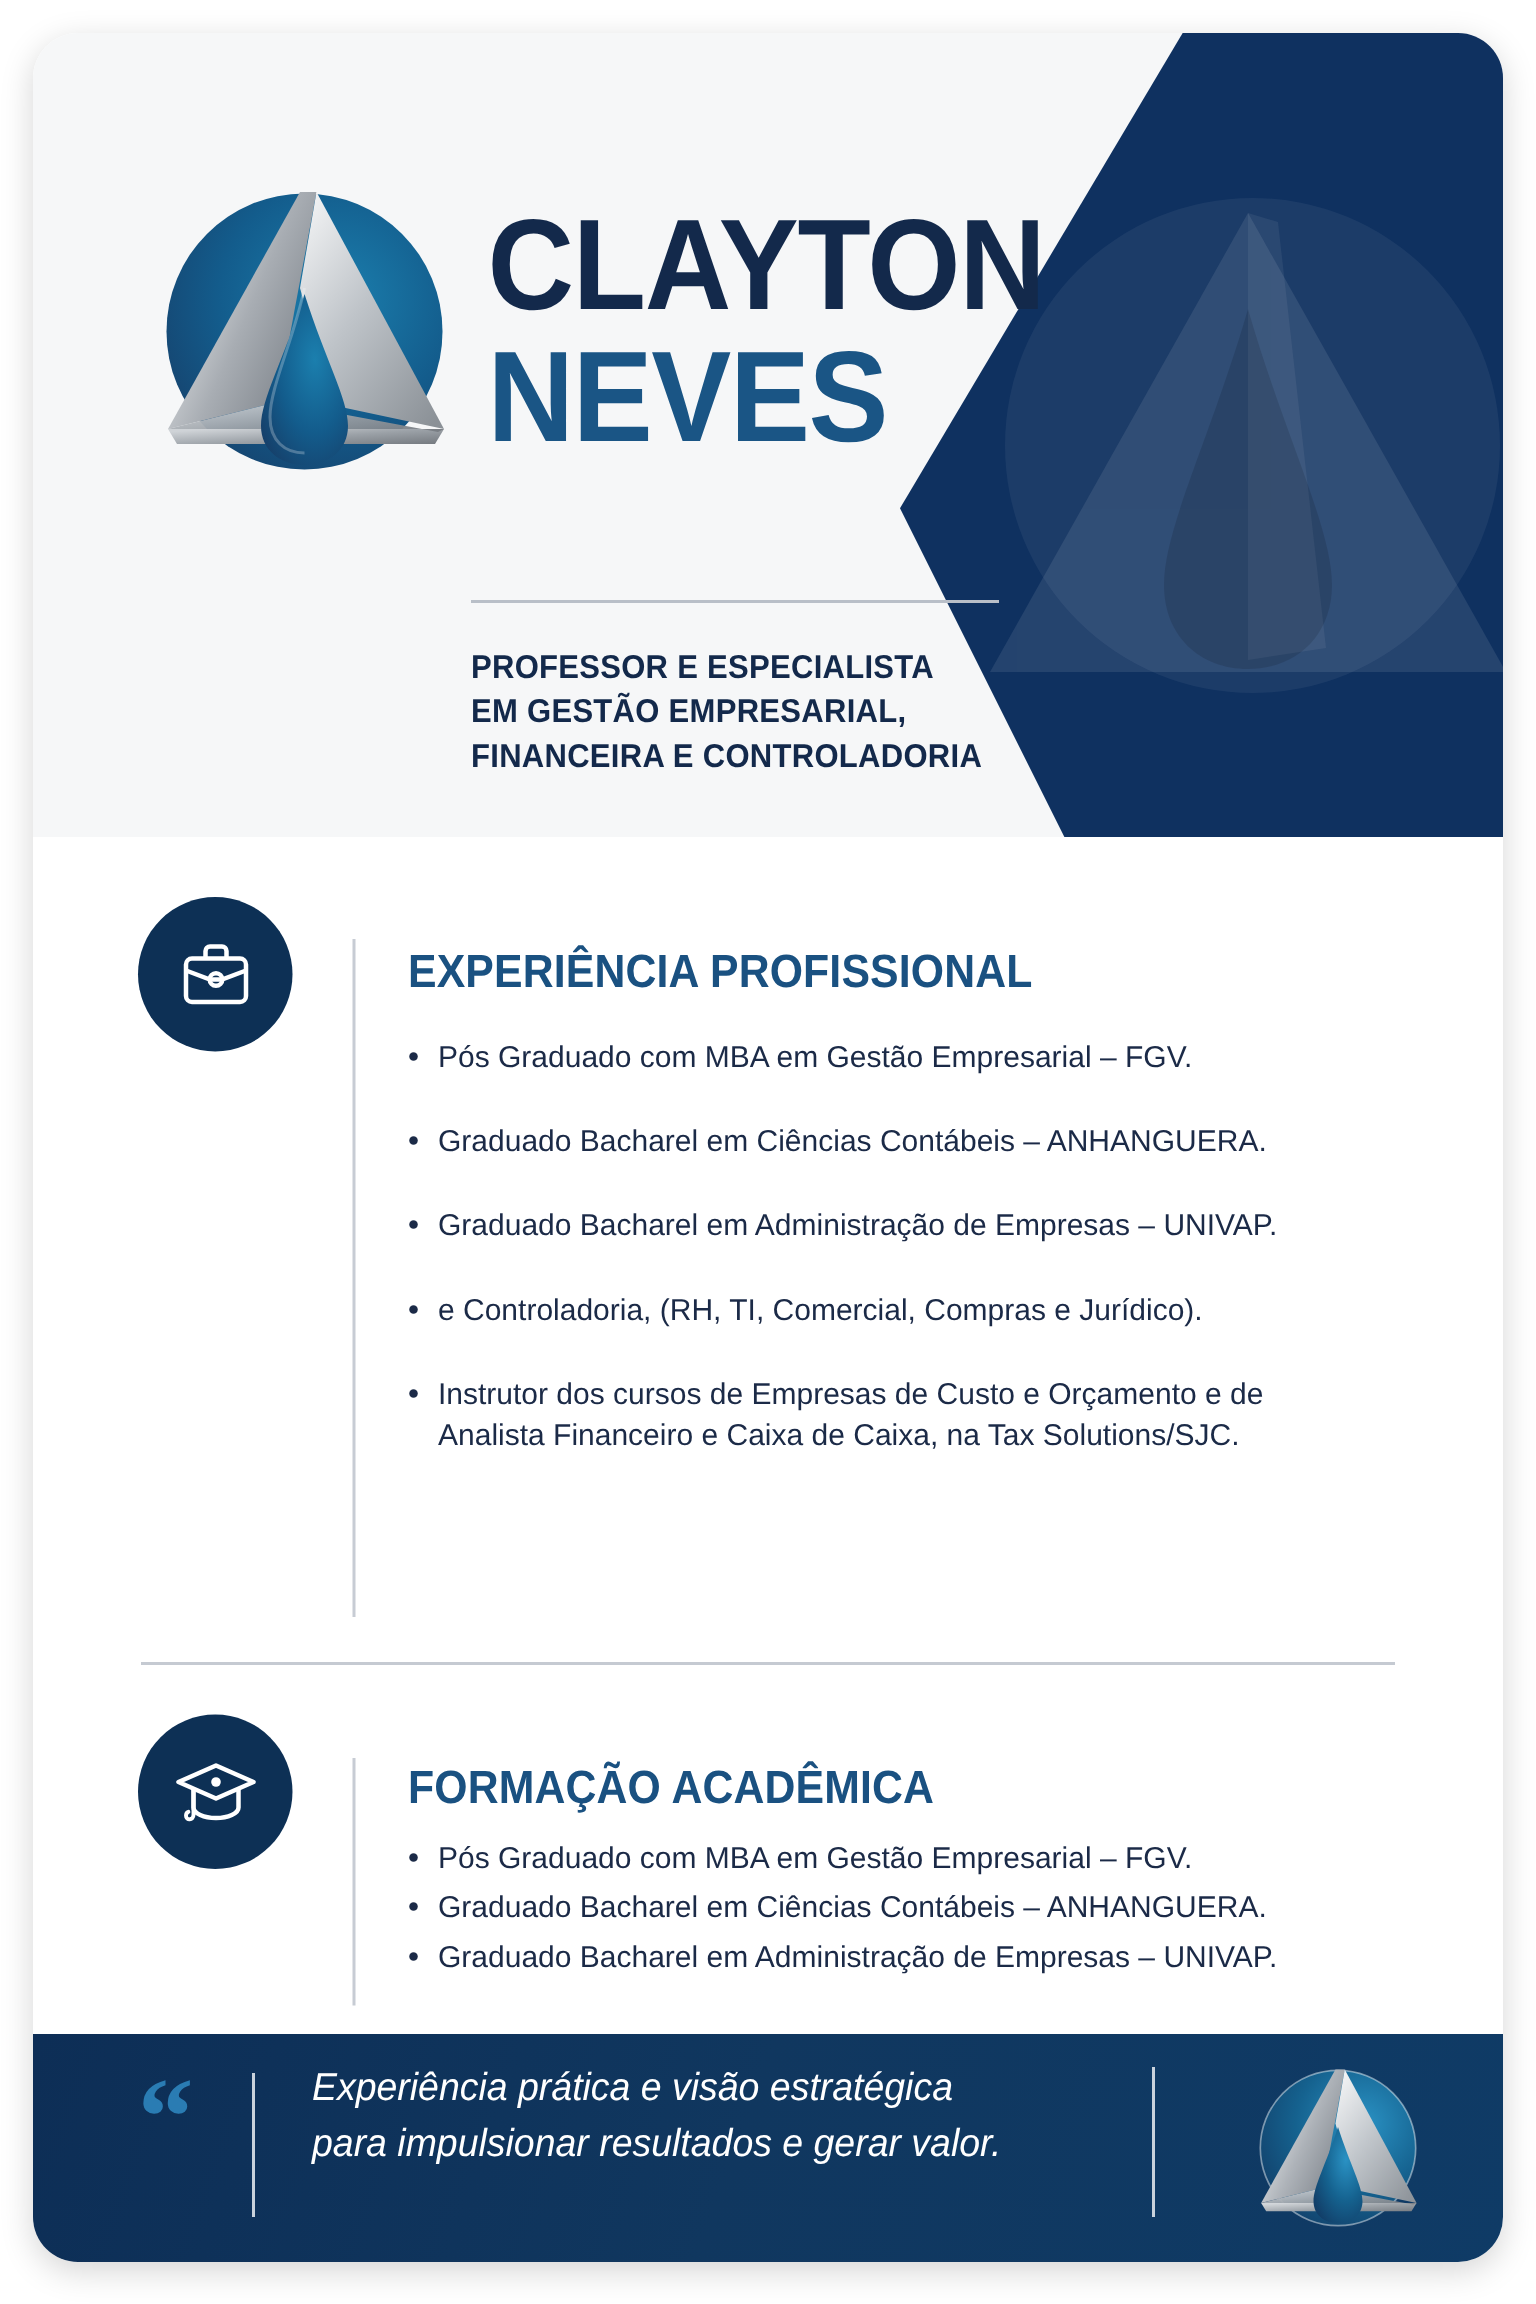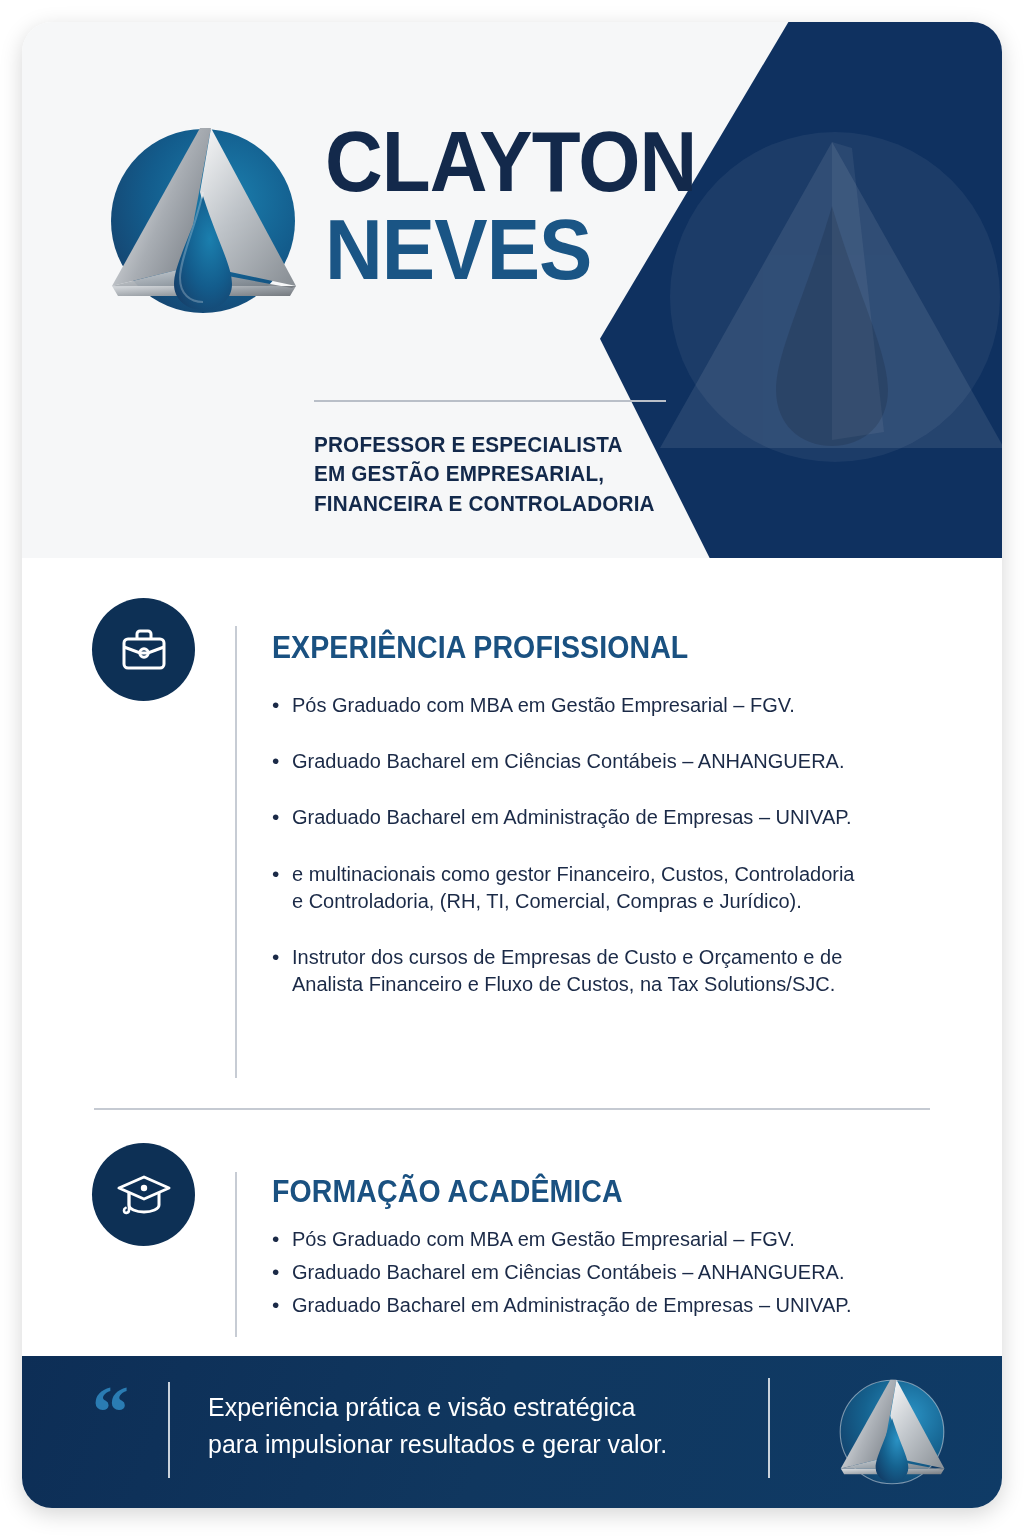--- a/index.html
+++ b/index.html
@@ -41,21 +41,21 @@
     background:rgba(255,255,255,.055);
   }
   .hex-mark{
     position:absolute;left:52px;top:88px;width:360px;height:400px;
     opacity:.9;
   }
 
   
   #logo-head{position:absolute;left:78px;top:96px;width:206px;height:206px;}
 
-  #name-block{position:absolute;left:303px;top:100px;width:400px;}
+  #name-block{position:absolute;left:303px;top:116px;width:400px;}
   .name-line1{
     font-size:86px;line-height:.93;font-weight:bold;
     letter-spacing:-1px;color:#13294b;
     font-family:"Liberation Sans", sans-serif;
     transform:scaleX(.93);transform-origin:left center;
   }
   .name-line2{
     font-size:86px;line-height:1.0;font-weight:bold;
     letter-spacing:-1px;color:#1a5585;
     font-family:"Liberation Sans", sans-serif;
@@ -117,22 +117,22 @@
   #quote-mark{
     position:absolute;left:70px;top:31px;
     color:#2a7cb3;font-size:74px;line-height:.7;font-weight:bold;
     font-family:"Liberation Serif", serif;
   }
   #quote-rule{
     position:absolute;left:146px;top:26px;width:2px;height:96px;
     background:#c9d2dc;
   }
   #quote-text{
-    position:absolute;left:186px;top:33px;width:500px;
-    color:#ffffff;font-size:26px;line-height:1.42;
+    position:absolute;left:186px;top:17px;width:500px;
+    color:#ffffff;font-style:italic;font-size:26px;line-height:1.42;
   }
   #quote-text div{transform:scaleX(.96);transform-origin:left center;}
   #foot-rule{
     position:absolute;left:746px;top:22px;width:2px;height:100px;
     background:#c9d2dc;
   }
   #logo-foot{position:absolute;left:812px;top:18px;width:116px;height:116px;}
 </style>
 </head>
 <body>
@@ -214,26 +214,25 @@
       <li>
         <span>Pós Graduado com MBA em Gestão Empresarial – FGV.</span>
       </li>
       <li>
         <span>Graduado Bacharel em Ciências Contábeis – ANHANGUERA.</span>
       </li>
       <li>
         <span>Graduado Bacharel em Administração de Empresas – UNIVAP.</span>
       </li>
       <li>
-        <span>e multinacionais como gestor Financeiro, Custos, Controladoria</span>
         <span>e Controladoria, (RH, TI, Comercial, Compras e Jurídico).</span>
       </li>
       <li>
         <span>Instrutor dos cursos de Empresas de Custo e Orçamento e de</span>
-        <span>Analista Financeiro e Fluxo de Custos, na Tax Solutions/SJC.</span>
+        <span>Analista Financeiro e Caixa de Caixa, na Tax Solutions/SJC.</span>
       </li>
     </ul>
   </div>
 
   <div id="mid-divider"></div>
 
   <div class="section">
     <div class="icon-badge" style="left:70px;top:1121px;">
       <svg width="58" height="58" viewBox="0 0 58 58">
         <path d="M29 11 L54 22 L29 33 L4 22 Z" fill="none" stroke="#ffffff" stroke-width="3" stroke-linejoin="round"></path>

